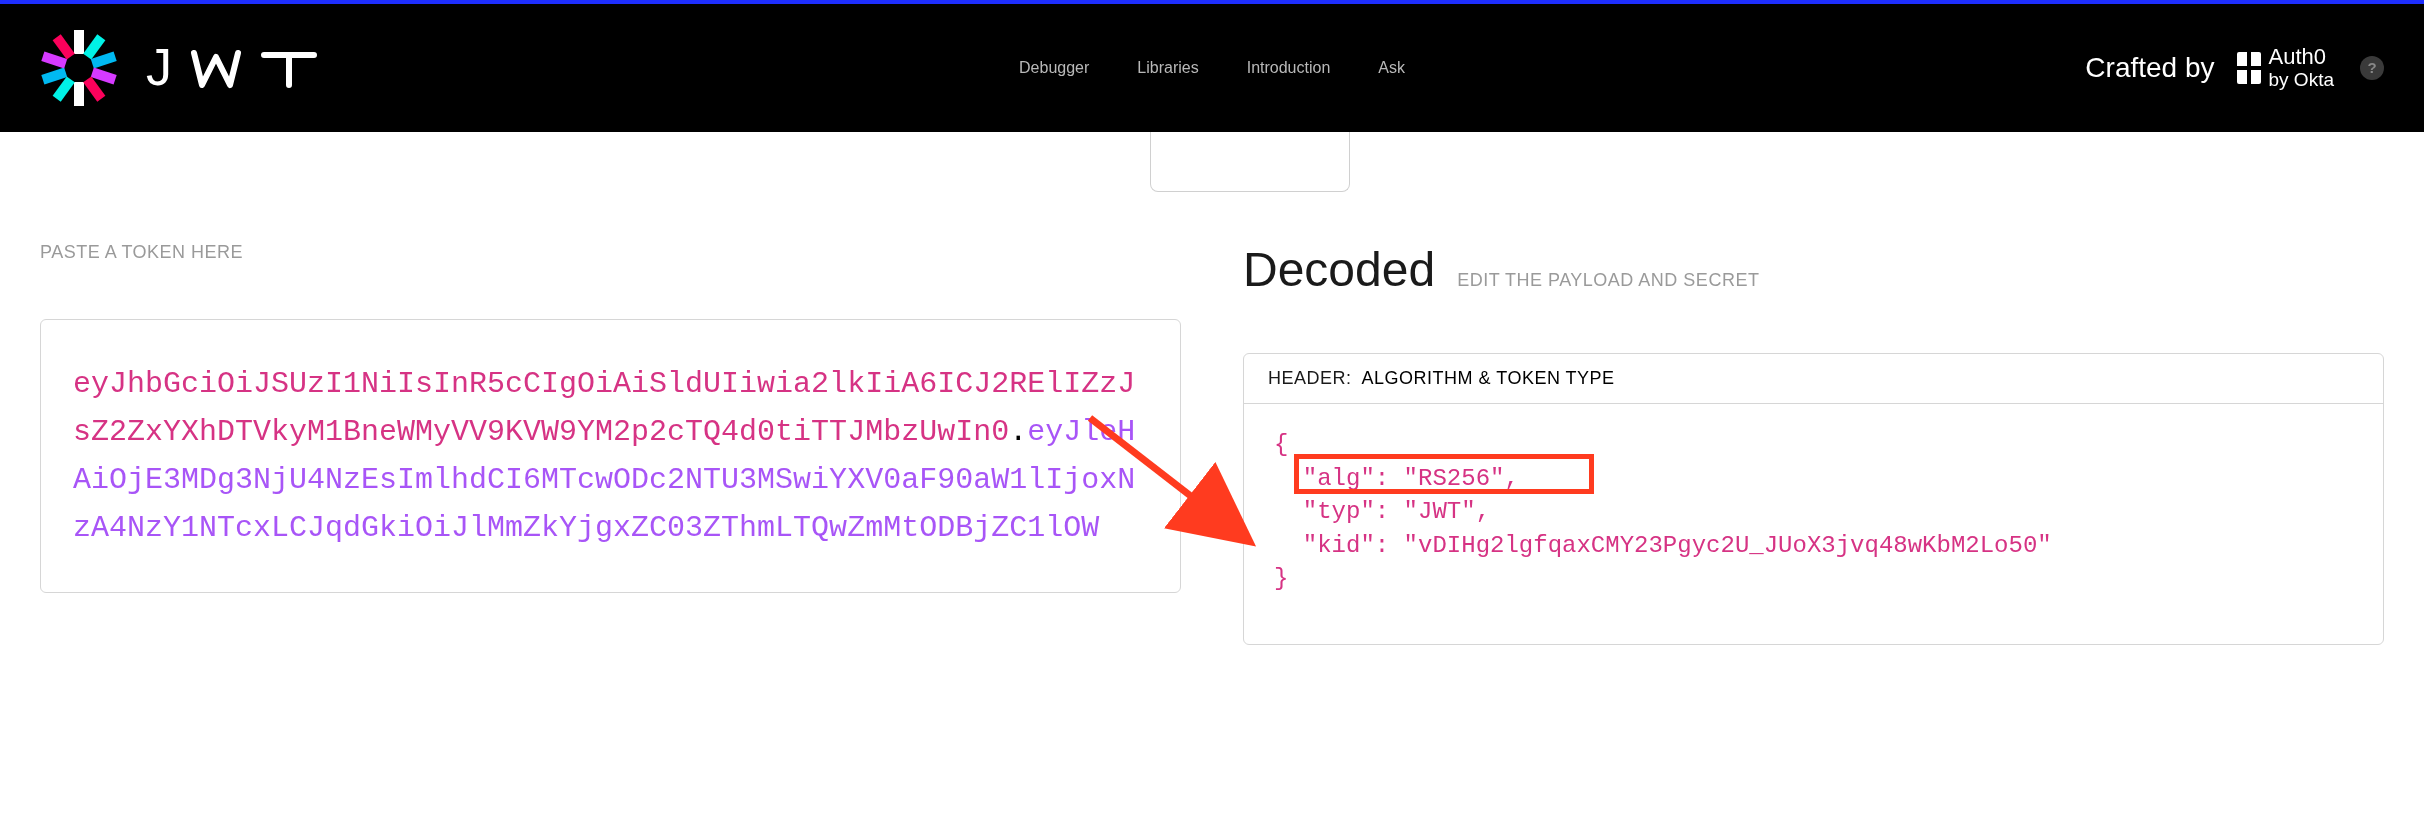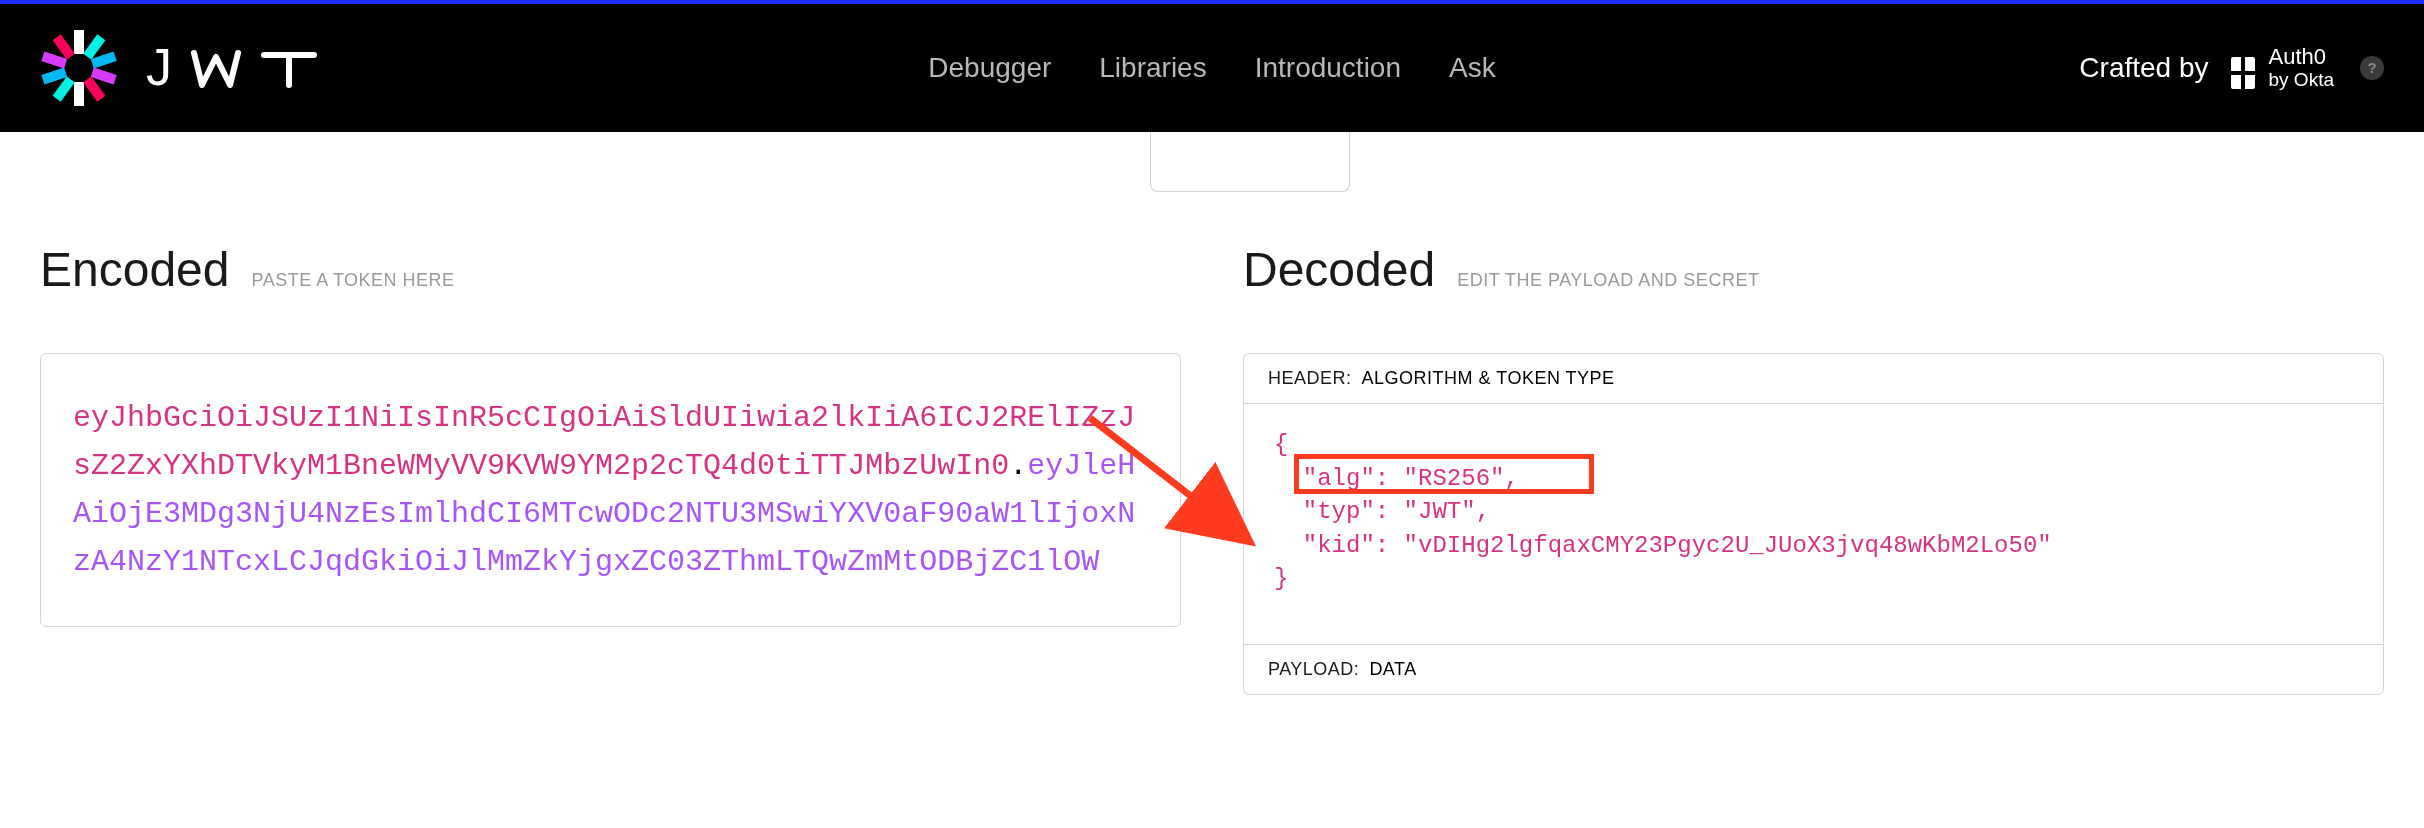--- a/index.html
+++ b/index.html
@@ -50,41 +50,41 @@
     .nav-center {
       display: flex;
       gap: 48px;
       position: absolute;
       left: 50%;
       transform: translateX(-50%);
     }
     
     .nav-link {
       color: #b8b8b8;
-      font-size: 28px;
+      font-size: 16px;
       text-decoration: none;
       font-weight: 400;
     }
     
     .nav-right {
       display: flex;
       align-items: center;
       gap: 18px;
     }
     
     .crafted-by {
       color: #fff;
       font-size: 28px;
       font-weight: 400;
     }
     
     .auth0-logo {
       display: flex;
-      align-items: flex-end;
-      gap: 10px;
+      align-items: center;
+      gap: 4px;
     }
     
     .auth0-shield {
       width: 32px;
       height: 36px;
     }
     
     .auth0-text {
       display: flex;
       flex-direction: column;
@@ -306,21 +306,20 @@
     </div>
     <div class="help-icon">?</div>
   </div>
 </nav>
 
 <div class="dropdown-placeholder"></div>
 
 <div class="main-content">
   <div class="column">
     <div class="section-title">
-      <h2 class="section-heading">Encoded</h2>
       <span class="section-subtitle">PASTE A TOKEN HERE</span>
     </div>
     <div class="encoded-box">
       <span class="token-header">eyJhbGciOiJSUzI1NiIsInR5cCIgOiAiSldUIiwia2lkIiA6ICJ2RElIZzJsZ2ZxYXhDTVkyM1BneWMyVV9KVW9YM2p2cTQ4d0tiTTJMbzUwIn0</span><span class="token-dot">.</span><span class="token-payload">eyJleHAiOjE3MDg3NjU4NzEsImlhdCI6MTcwODc2NTU3MSwiYXV0aF90aW1lIjoxNzA4NzY1NTcxLCJqdGkiOiJlMmZkYjgxZC03ZThmLTQwZmMtODBjZC1lOW</span>
     </div>
   </div>
 
   <div class="column">
     <div class="section-title">
       <h2 class="section-heading">Decoded</h2>
@@ -332,24 +331,20 @@
         <span class="decoded-sublabel">ALGORITHM &amp; TOKEN TYPE</span>
       </div>
       <div class="json-content">
         <div class="highlight-box"></div>
         <div class="json-line">{</div>
         <div class="json-line">  "alg": "RS256",</div>
         <div class="json-line">  "typ": "JWT",</div>
         <div class="json-line">  "kid": "vDIHg2lgfqaxCMY23Pgyc2U_JUoX3jvq48wKbM2Lo50"</div>
         <div class="json-line">}</div>
       </div>
-      <div class="decoded-section-header payload-header">
-        <span class="decoded-label">PAYLOAD:</span>
-        <span class="decoded-sublabel">DATA</span>
-      </div>
     </div>
   </div>
 </div>
 
 <svg class="arrow-svg" width="200" height="160">
   <defs>
     <marker id="arrowhead" markerWidth="12" markerHeight="12" refX="10" refY="6" orient="auto">
       <path d="M 0 0 L 12 6 L 0 12 Z" fill="#ff3b1f"></path>
     </marker>
   </defs>

